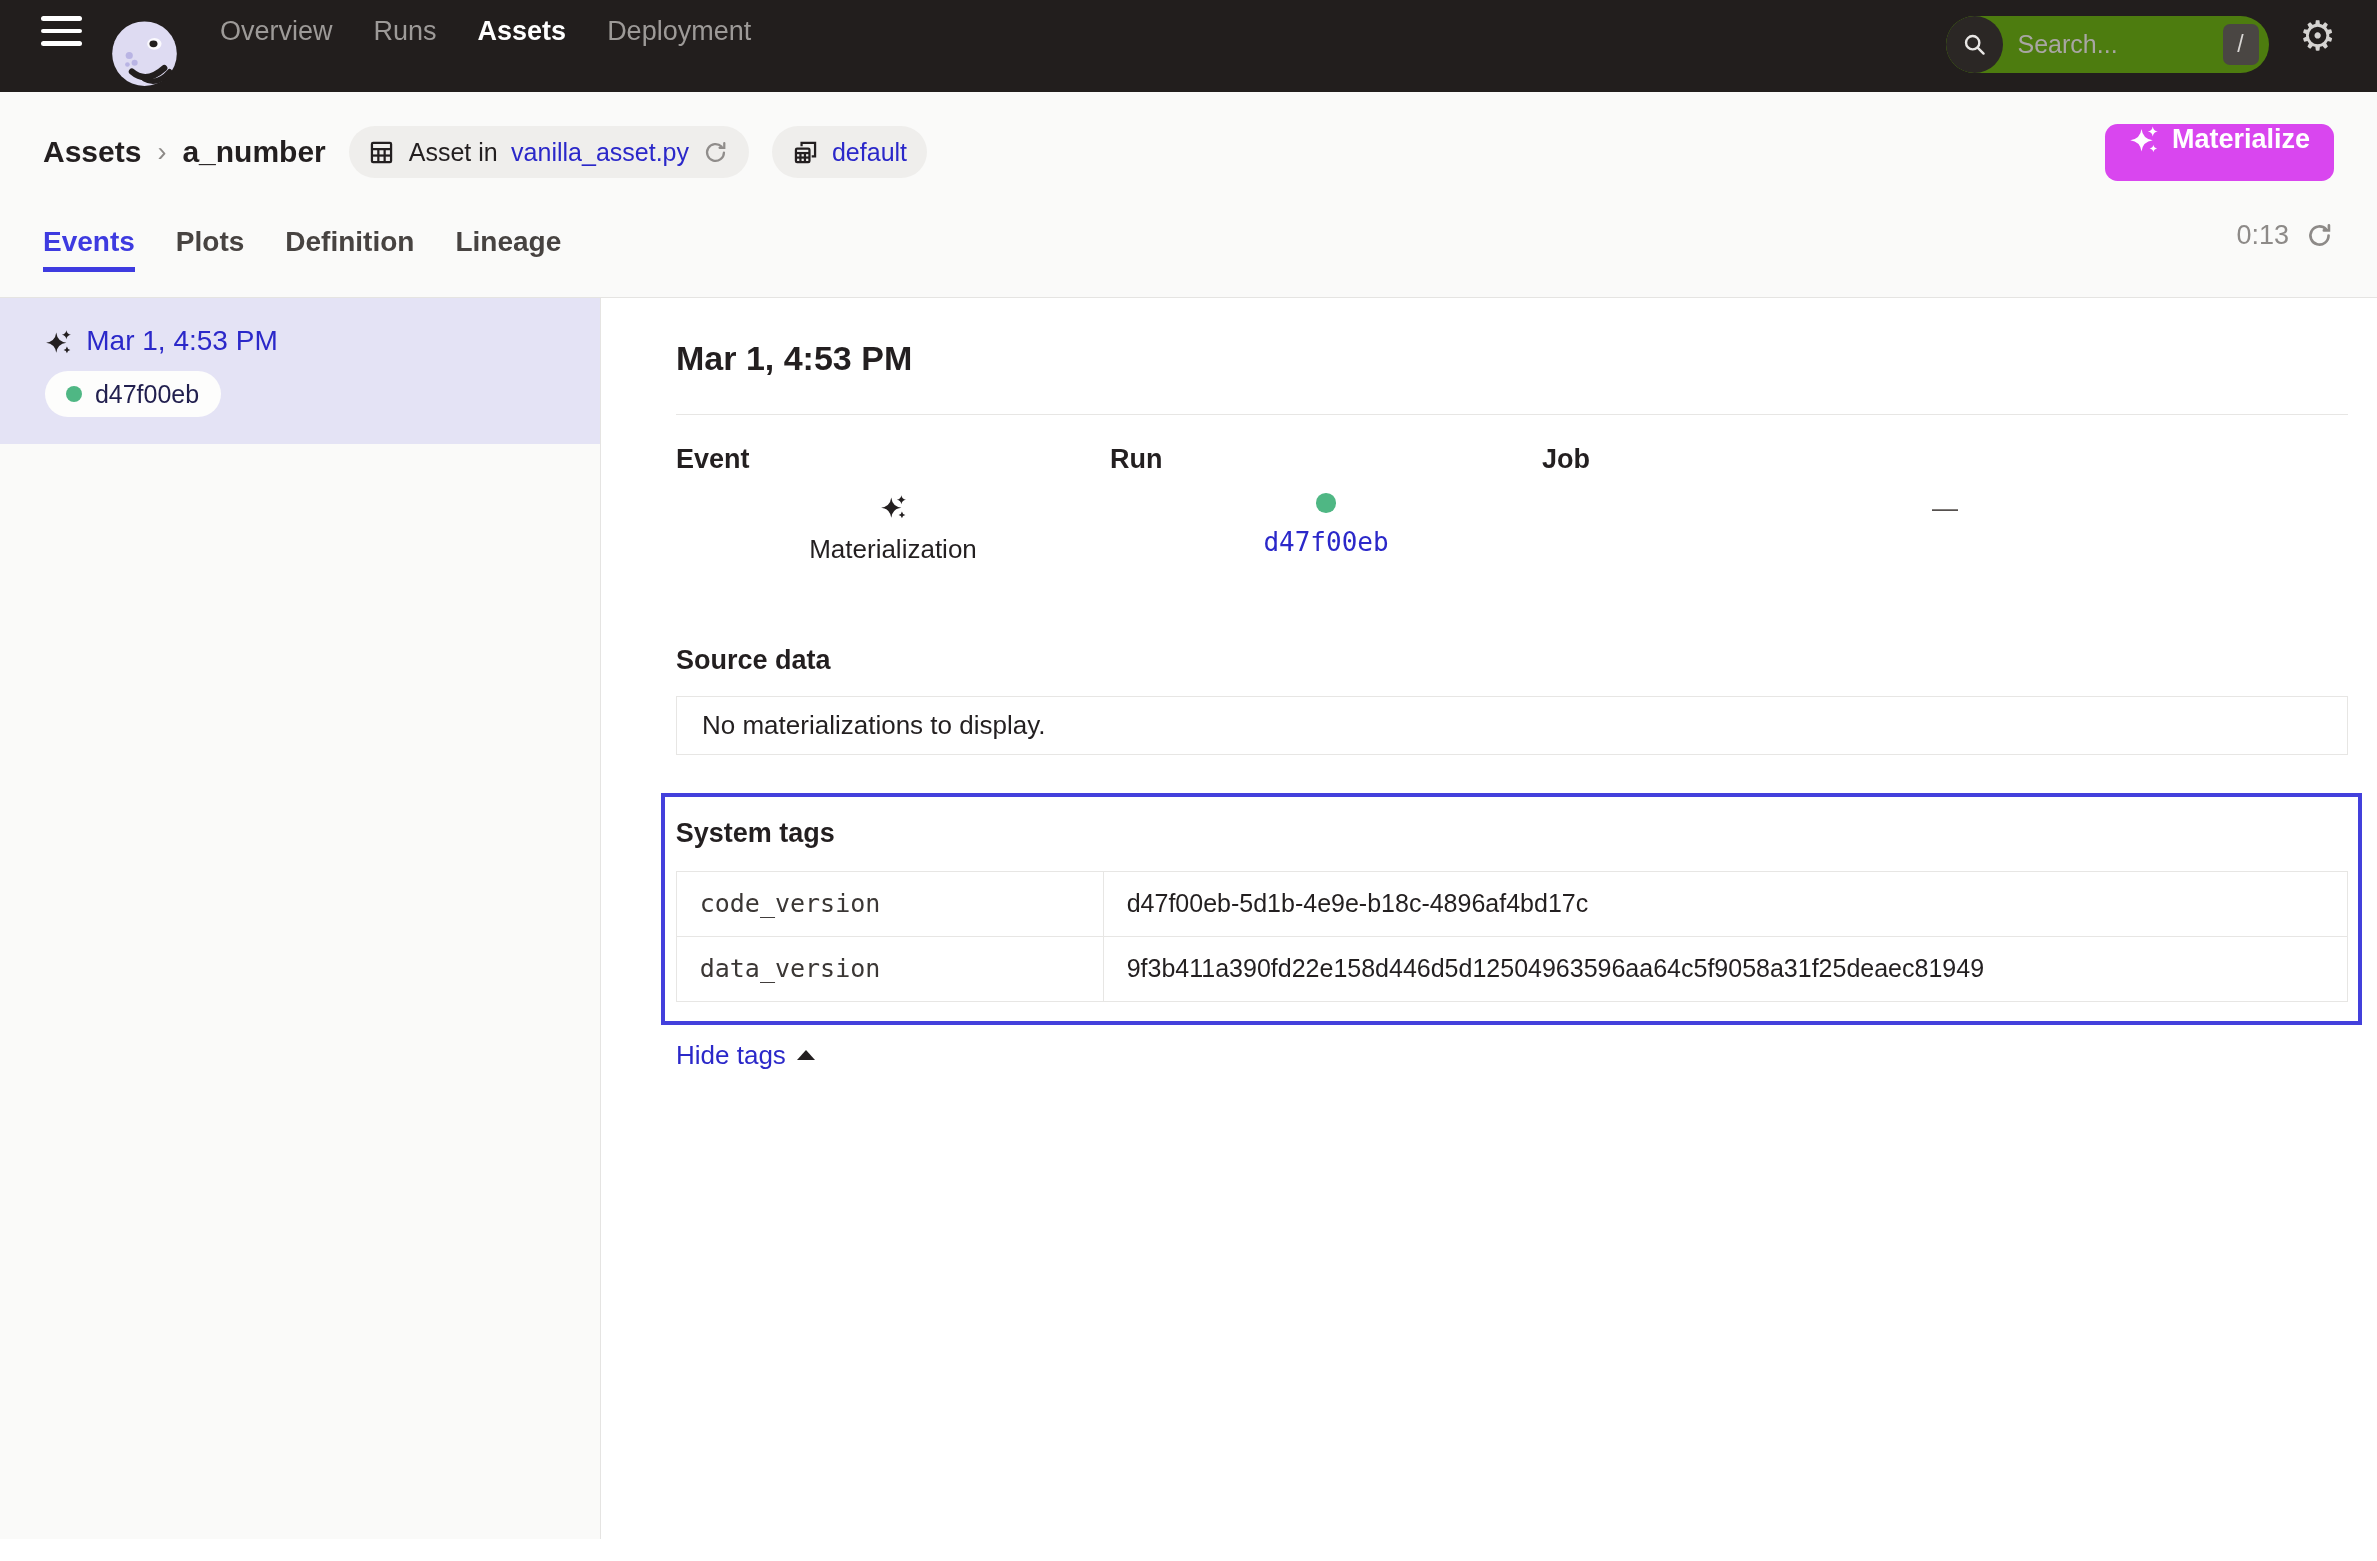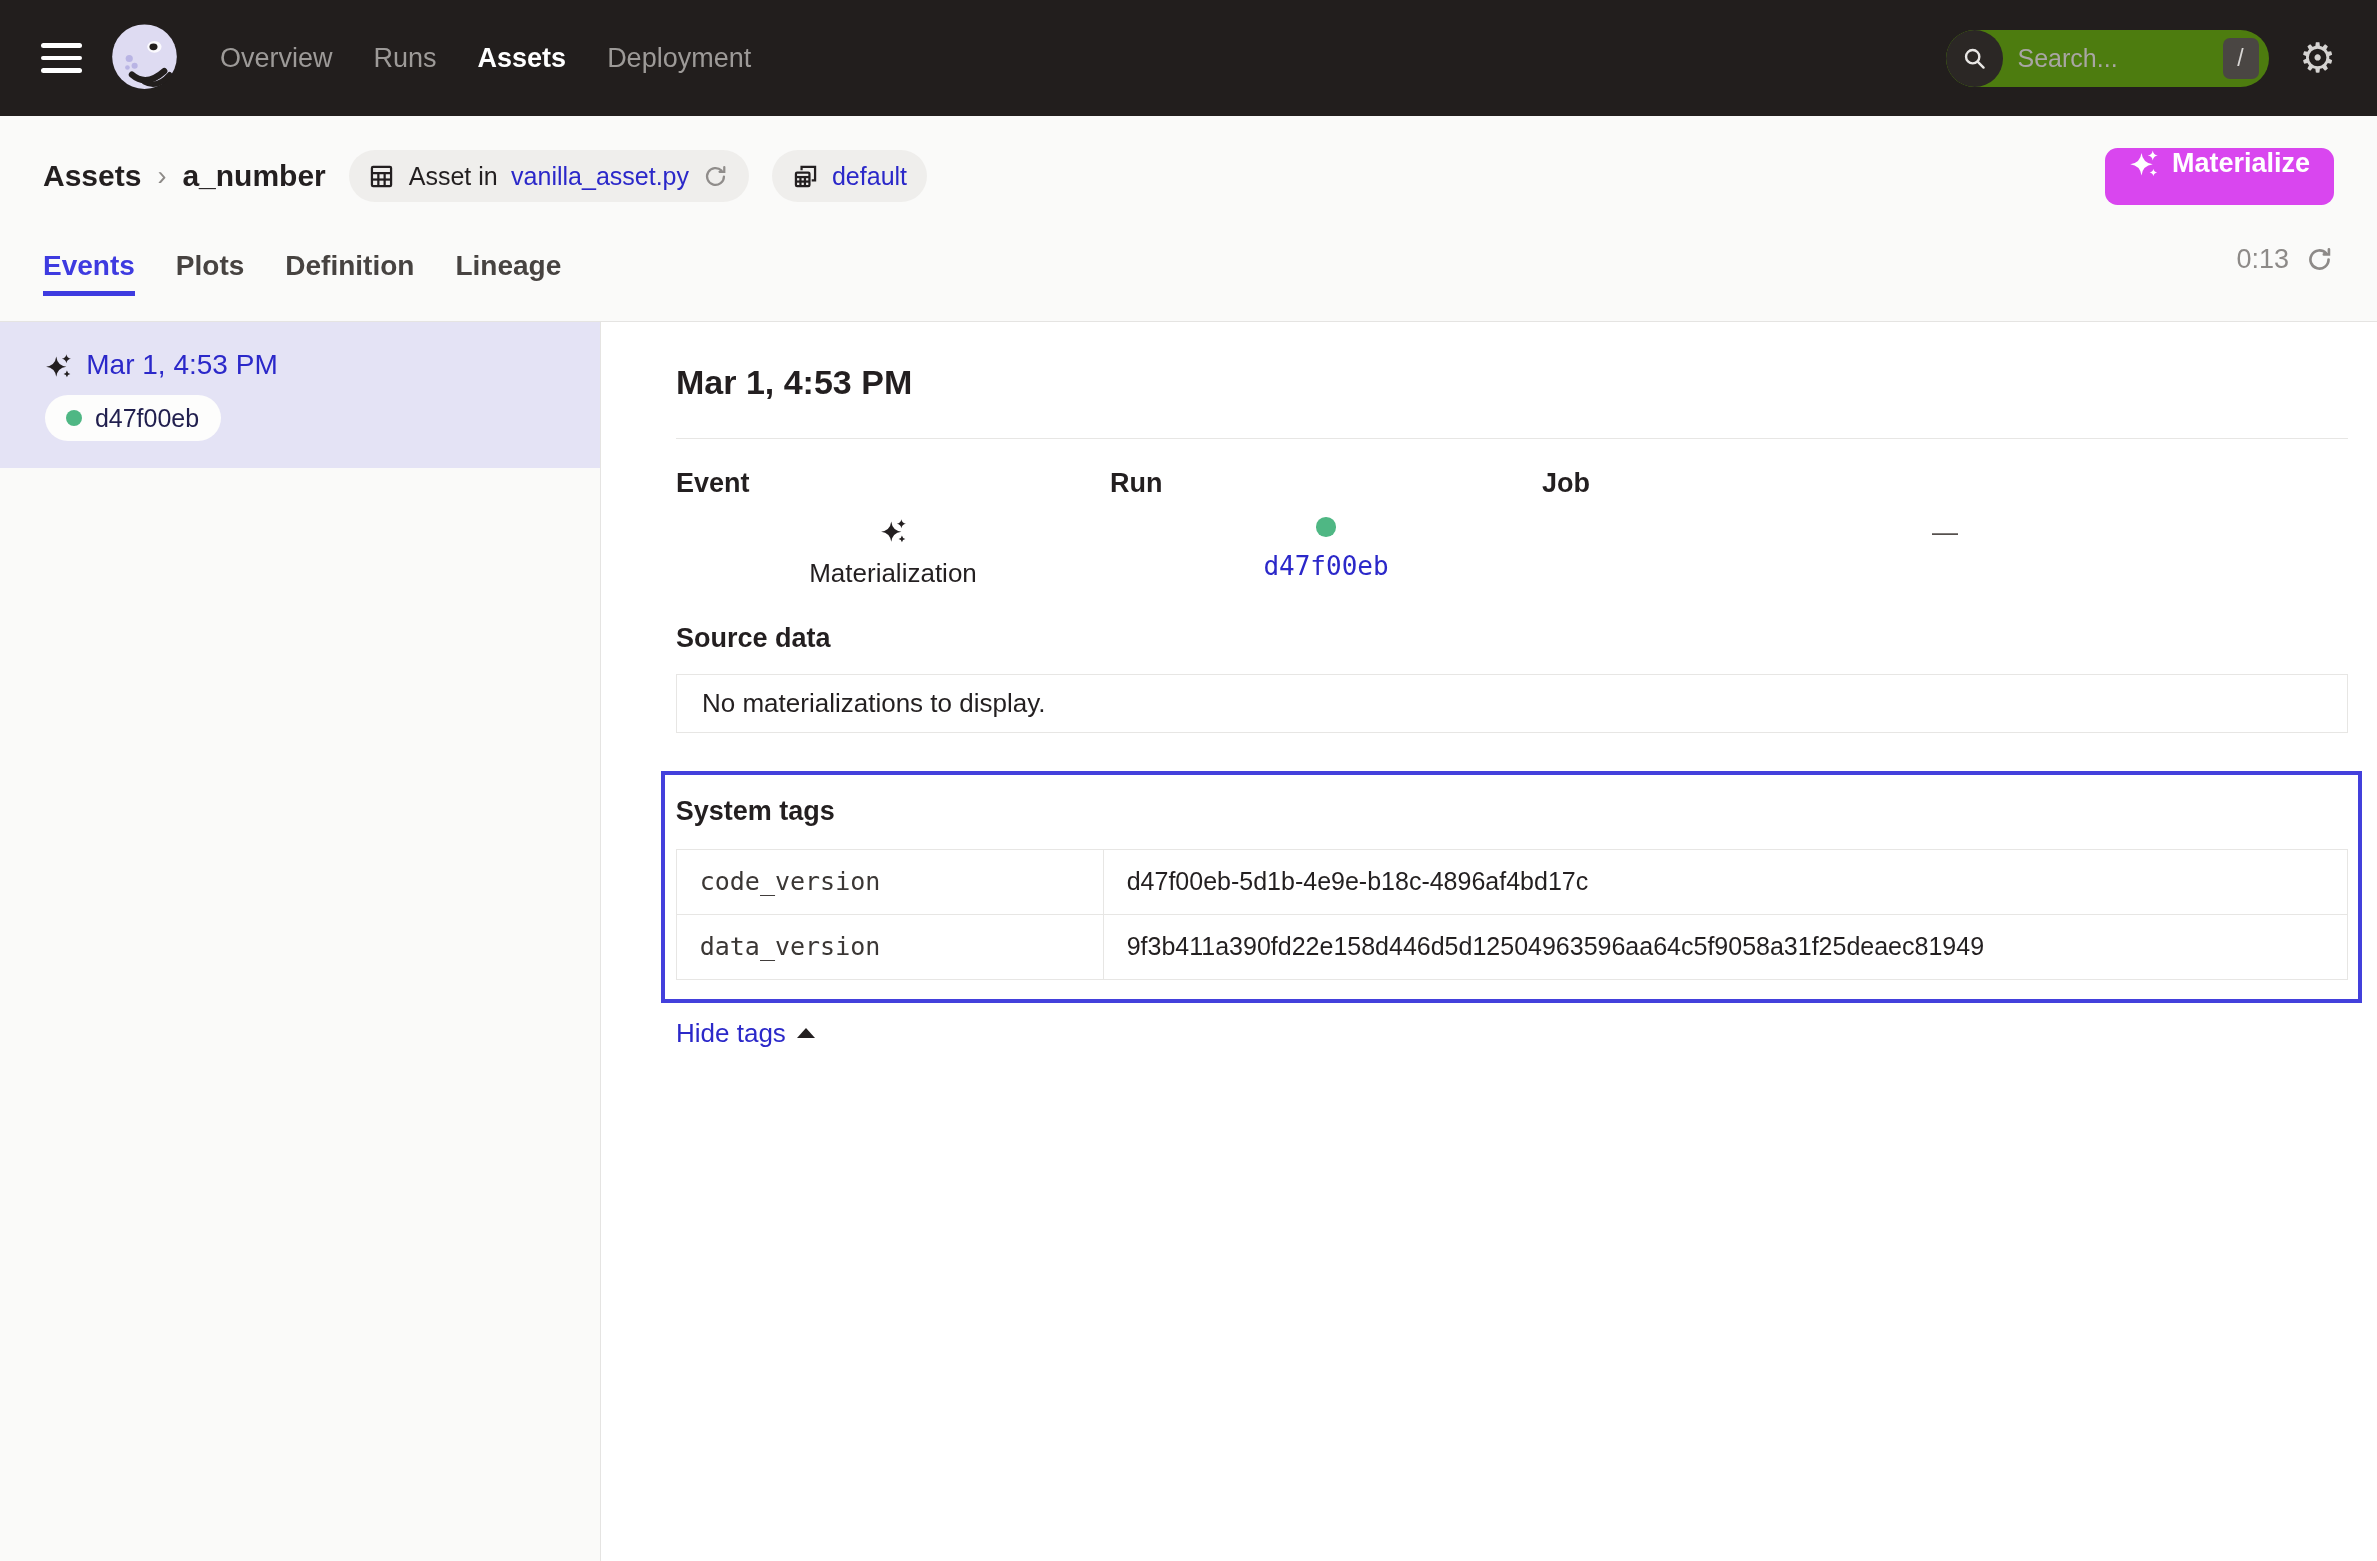--- a/index.html
+++ b/index.html
@@ -1,21 +1,21 @@
 <!DOCTYPE html>
 <html style="--accent: #3E3BE0; --link: #2B28C9; --green: #4FB784; --focus: #4340DC; --topbar-bg: #221E1D;font-size:14.3px"><head>
 <meta charset="utf-8">
 <style>
   * { margin:0; padding:0; box-sizing:border-box; }
   html,body { width:2377px; height:1561px; overflow:hidden; }
   body { font-family:"Liberation Sans", sans-serif; color:#231F20; background:#fff; }
   .mono { font-family:"DejaVu Sans Mono", monospace; }
 
   
-  .topbar { height:116px; background:var(--topbar-bg,#221E1D); display:flex; align-items:center; padding:16px 41px; }
+  .topbar { height:92px; background:var(--topbar-bg,#221E1D); display:flex; align-items:flex-start; padding:16px 41px; }
   .hamburger { width:41px; display:flex; flex-direction:column; gap:8px; cursor:pointer; }
   .hamburger span { display:block; height:4.5px; background:#fff; border-radius:2.7px; }
   .logo { margin-left:23px; cursor:pointer; display:flex; }
   .topnav { display:flex; gap:41px; margin-left:36px; }
   .topnav .navitem { font-size:27px; color:#9D9A98; cursor:pointer; }
   .topnav .navitem.active { color:#FFFFFF; font-weight:700; }
   .topbar .spacer { flex:1; }
   .searchbox { width:323px; height:57px; border-radius:29px; background:#4d7c0f; display:flex; align-items:center; overflow:hidden; }
   .search-circle { width:57px; height:57px; border-radius:50%; background:#2B2725; display:flex; align-items:center; justify-content:center; flex:none; }
   .searchbox input { flex:1; min-width:0; background:transparent; border:none; outline:none; color:#E8E6E4; font-size:25px; margin-left:14.3px; font-family:"Liberation Sans",sans-serif; }
@@ -54,21 +54,21 @@
   .main-heading { font-size:34px; font-weight:700; margin-top:41px; }
   .heading-divider { border:none; border-top:0.9px solid #E7E6E4; margin-top:36px; }
   .event-grid { display:grid; grid-template-columns:434px 432px 1fr; margin-top:29px; row-gap:18px; }
   .col-label { font-size:27px; font-weight:600; }
   .col-value { font-size:26px; display:flex; align-items:center; gap:14.3px;flex-direction:column; }
   .run-link { font-size:26px; color:var(--link,#2B28C9); text-decoration:none; cursor:pointer; }
   .job-empty { color:#55504E; }
 
   .section-title { font-size:27px; font-weight:600; }
   .mt-metadata { margin-top:89px; }
-  .mt-source { margin-top:34px; }
+  .mt-source { margin-top:80px; }
 
   table.kv { width:100%; border-collapse:collapse; margin-top:21.4px; font-size:25px; background:#fff; }
   table.kv td { border:0.9px solid #E7E6E4; padding:0 23px; height:65px; vertical-align:middle; }
   td.key-col { width:427px; font-family:"DejaVu Sans Mono", monospace; color:#3B3735; }
   td.action-col { width:38px; padding:0; }
   .path-link { font-family:"DejaVu Sans Mono", monospace; color:#231F20; text-decoration:underline; cursor:pointer; }
   .copy-icon { margin-left:12.5px; vertical-align:-5.4px; cursor:pointer; }
 
   .empty-box { border:0.9px solid #E7E6E4; margin-top:19.6px; padding:16px 25px; font-size:26px; display:flex; align-items:center; height:59px; background:#fff; }
 

